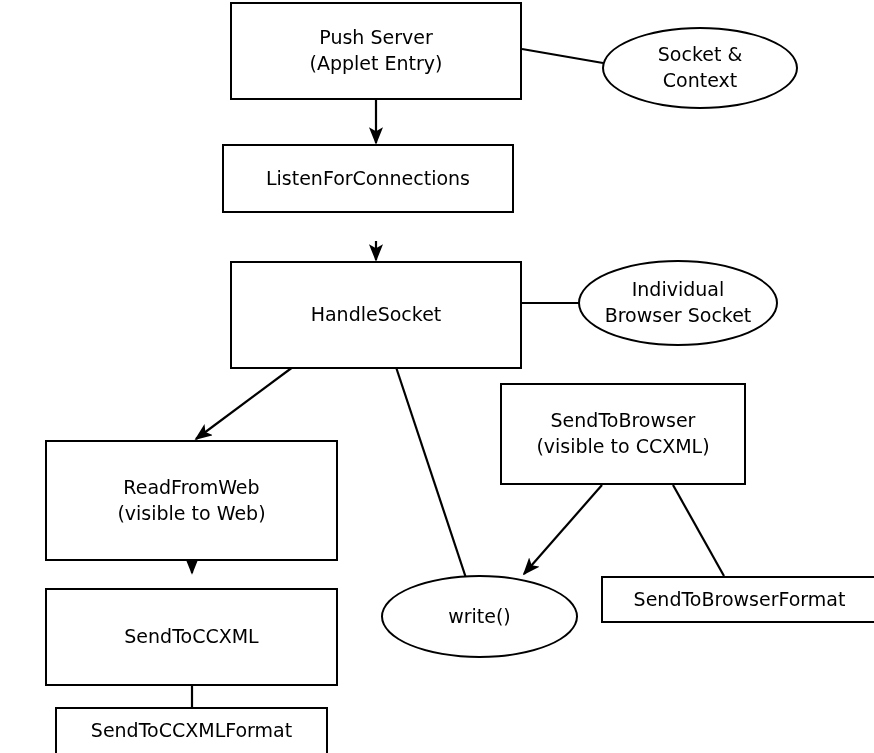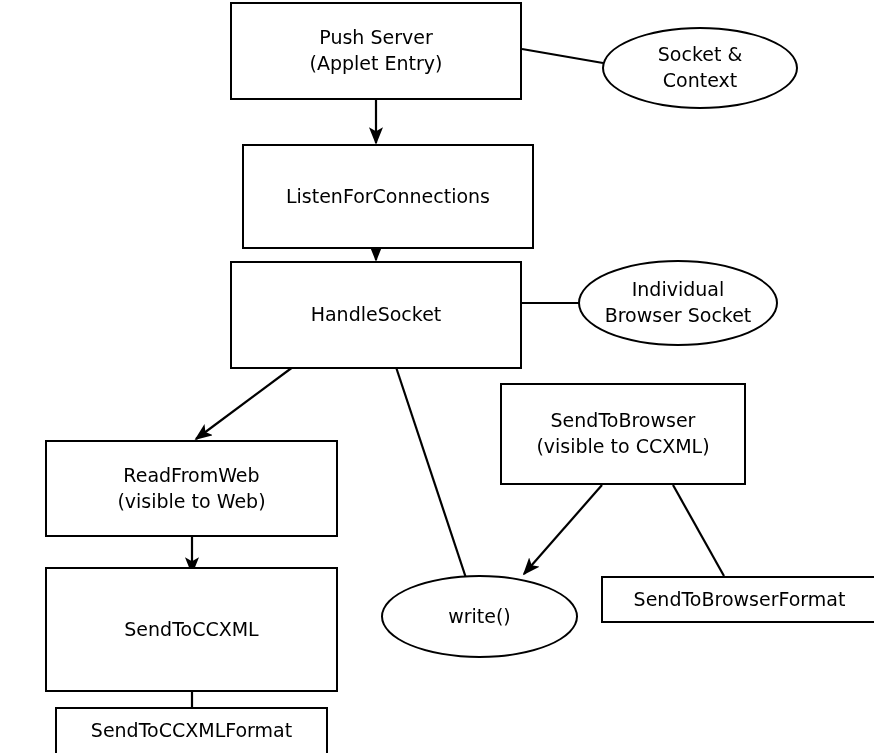--- a/index.html
+++ b/index.html
@@ -78,27 +78,27 @@
         <line x1="192" y1="537" x2="192" y2="573" stroke="#000000" stroke-width="2.2" stroke-linecap="butt" marker-end="url(#arrowhead)"></line>
         <line x1="192" y1="672" x2="192" y2="707" stroke="#000000" stroke-width="2.2" stroke-linecap="butt"></line>
       </g>
   </svg>
 
   <div id="nodes-layer">
       <div class="node box" style="left: 230px; top: 2px; width: 292px; height: 98px; border-color: rgb(0, 0, 0); color: rgb(0, 0, 0);"><span class="node-label">Push Server
 (Applet Entry)</span></div>
       <div class="node ellipse" style="left: 602px; top: 27px; width: 196px; height: 82px; border-color: rgb(0, 0, 0); color: rgb(0, 0, 0);"><span class="node-label">Socket &amp;
 Context</span></div>
-      <div class="node box" style="left: 242px; top: 144px; width: 292px; height: 105px; border-color: rgb(0, 0, 0); color: rgb(0, 0, 0);"><span class="node-label">ListenForConnections</span></div>
+      <div class="node box" style="left: 222px; top: 144px; width: 292px; height: 69px; border-color: rgb(0, 0, 0); color: rgb(0, 0, 0);"><span class="node-label">ListenForConnections</span></div>
       <div class="node box" style="left: 230px; top: 261px; width: 292px; height: 108px; border-color: rgb(0, 0, 0); color: rgb(0, 0, 0);"><span class="node-label">HandleSocket</span></div>
       <div class="node ellipse" style="left: 578px; top: 260px; width: 200px; height: 86px; border-color: rgb(0, 0, 0); color: rgb(0, 0, 0); text-align: center;"><span class="node-label">Individual
 Browser Socket</span></div>
       <div class="node box" style="left: 500px; top: 383px; width: 246px; height: 102px; border-color: rgb(0, 0, 0); color: rgb(0, 0, 0);"><span class="node-label">SendToBrowser
 (visible to CCXML)</span></div>
-      <div class="node box" style="left: 45px; top: 440px; width: 293px; height: 97px; border-color: rgb(0, 0, 0); color: rgb(0, 0, 0);"><span class="node-label">ReadFromWeb
+      <div class="node box" style="left: 45px; top: 440px; width: 293px; height: 121px; border-color: rgb(0, 0, 0); color: rgb(0, 0, 0);"><span class="node-label">ReadFromWeb
 (visible to Web)</span></div>
-      <div class="node box" style="left: 45px; top: 567px; width: 293px; height: 125px; border-color: rgb(0, 0, 0); color: rgb(0, 0, 0);"><span class="node-label">SendToCCXML</span></div>
+      <div class="node box" style="left: 45px; top: 588px; width: 293px; height: 98px; border-color: rgb(0, 0, 0); color: rgb(0, 0, 0);"><span class="node-label">SendToCCXML</span></div>
       <div class="node ellipse" style="left: 381px; top: 575px; width: 197px; height: 83px; border-color: rgb(0, 0, 0); color: rgb(0, 0, 0);"><span class="node-label">write()</span></div>
       <div class="node box" style="left: 601px; top: 576px; width: 277px; height: 47px; border-color: rgb(0, 0, 0); color: rgb(0, 0, 0);"><span class="node-label">SendToBrowserFormat</span></div>
       <div class="node box" style="left: 55px; top: 707px; width: 273px; height: 48px; border-color: rgb(0, 0, 0); color: rgb(0, 0, 0);"><span class="node-label">SendToCCXMLFormat</span></div>
     </div>
 
 </div>
 
 </body></html>

